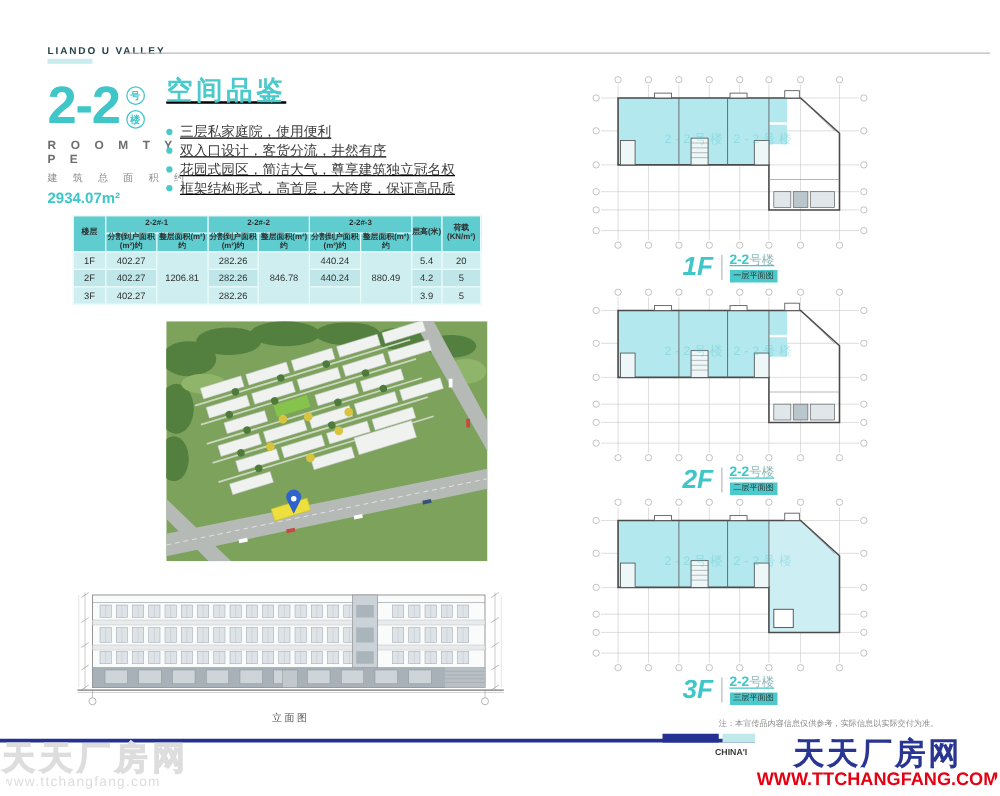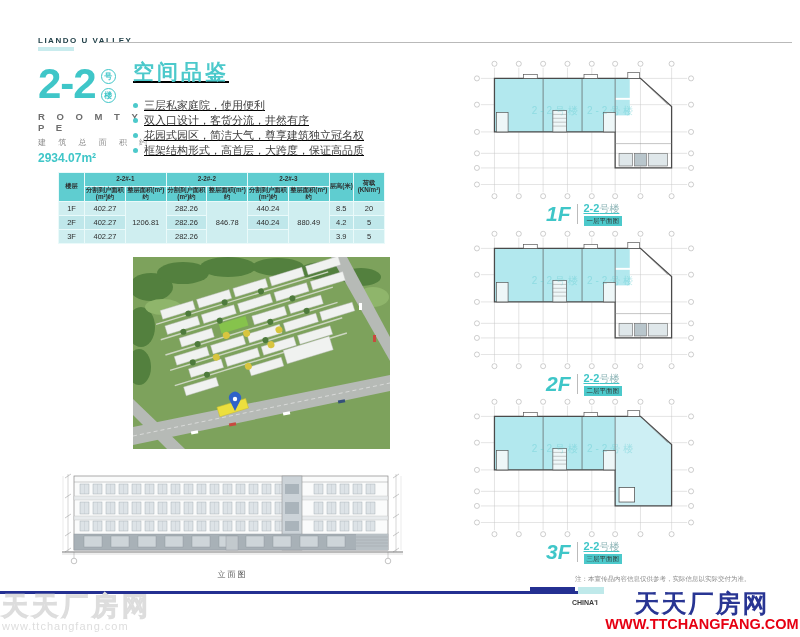--- a/index.html
+++ b/index.html
@@ -1,17 +1,17 @@
 <!DOCTYPE html>
 <html><head>
 <meta charset="utf-8">
 <style>
   html,body{margin:0;padding:0;background:#fff;}
   .page{position:relative;width:800px;height:637px;background:#fff;overflow:hidden;
-        font-family:"Liberation Sans",sans-serif;}
+        font-family:"Liberation Sans",sans-serif;border-radius:26px;}
   
   .brand{position:absolute;left:38px;top:36px;font-size:8px;font-weight:bold;
          letter-spacing:1.5px;color:#23424a;}
   .brand-line{position:absolute;left:100px;top:42px;width:692px;height:1px;background:#b9b9b9;}
   .brand-underline{position:absolute;left:38px;top:47px;width:36px;height:4px;background:#c9ecee;}
   
   .unit{position:absolute;left:38px;top:64px;width:115px;}
   .unit-number-row{display:flex;align-items:flex-start;}
   .unit-number{font-size:42px;font-weight:800;color:#3fc6c8;line-height:0.95;letter-spacing:-1px;}
   .unit-badges{display:flex;flex-direction:column;gap:4px;margin-left:5px;margin-top:5px;}
@@ -146,21 +146,21 @@
     </thead>
     <tbody>
       <tr class="odd">
         <td>1F</td>
         <td>402.27</td>
         <td rowspan="3" class="merge">1206.81</td>
         <td>282.26</td>
         <td rowspan="3" class="merge">846.78</td>
         <td>440.24</td>
         <td rowspan="3" class="merge">880.49</td>
-        <td>8.5</td>
+        <td>5.4</td>
         <td>20</td>
       </tr>
       <tr class="even">
         <td>2F</td>
         <td>402.27</td>
         <td>282.26</td>
         <td>440.24</td>
         <td>4.2</td>
         <td>5</td>
       </tr>

